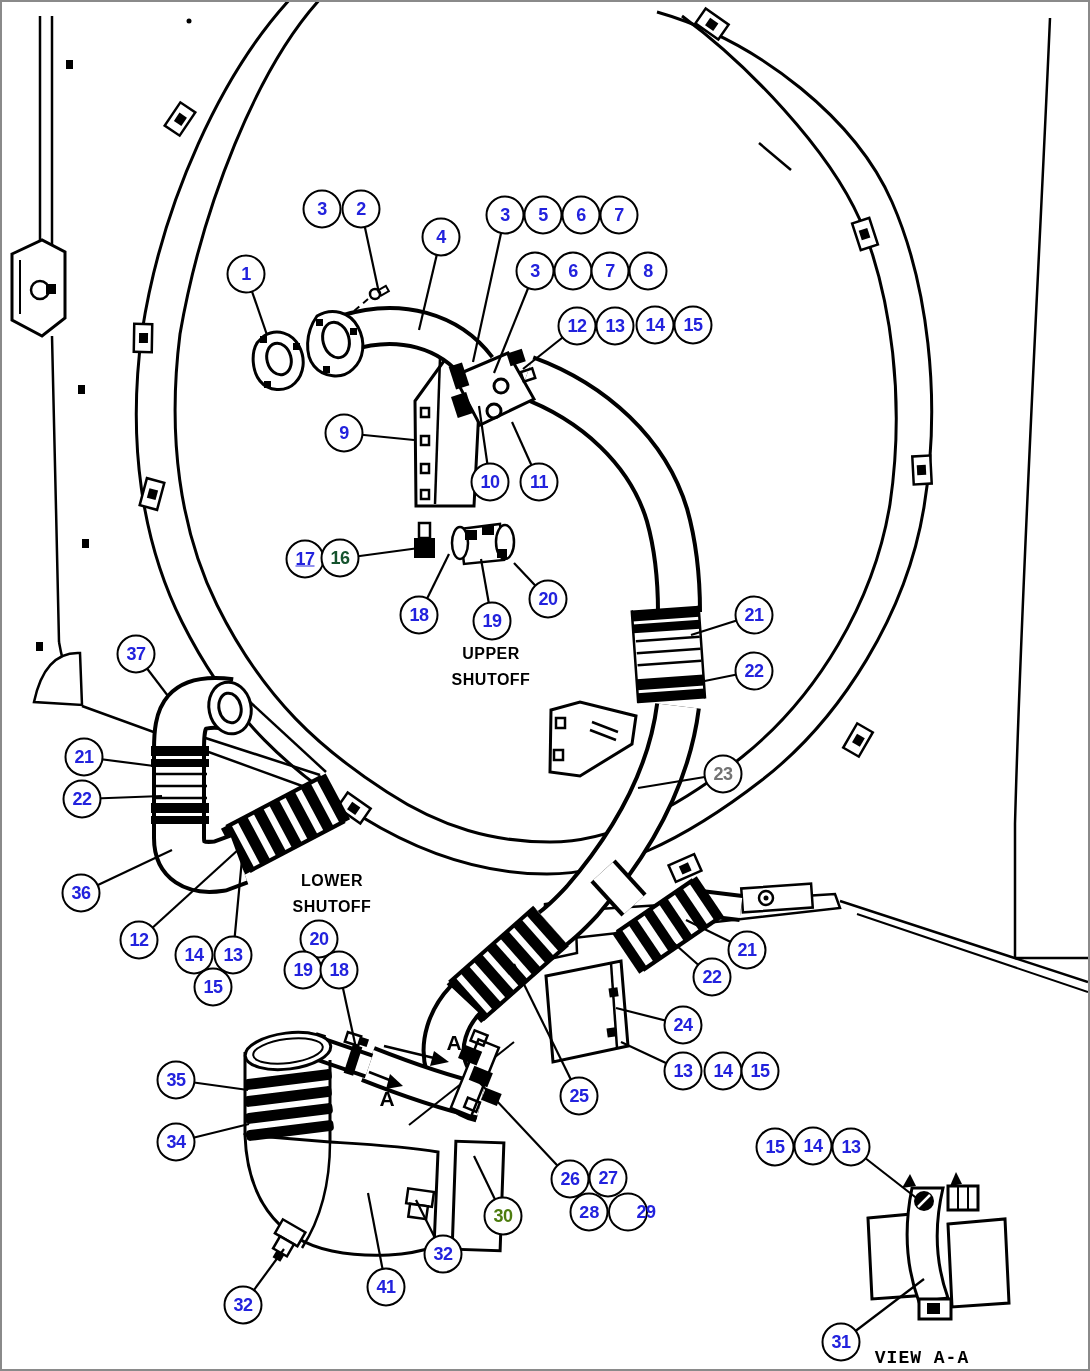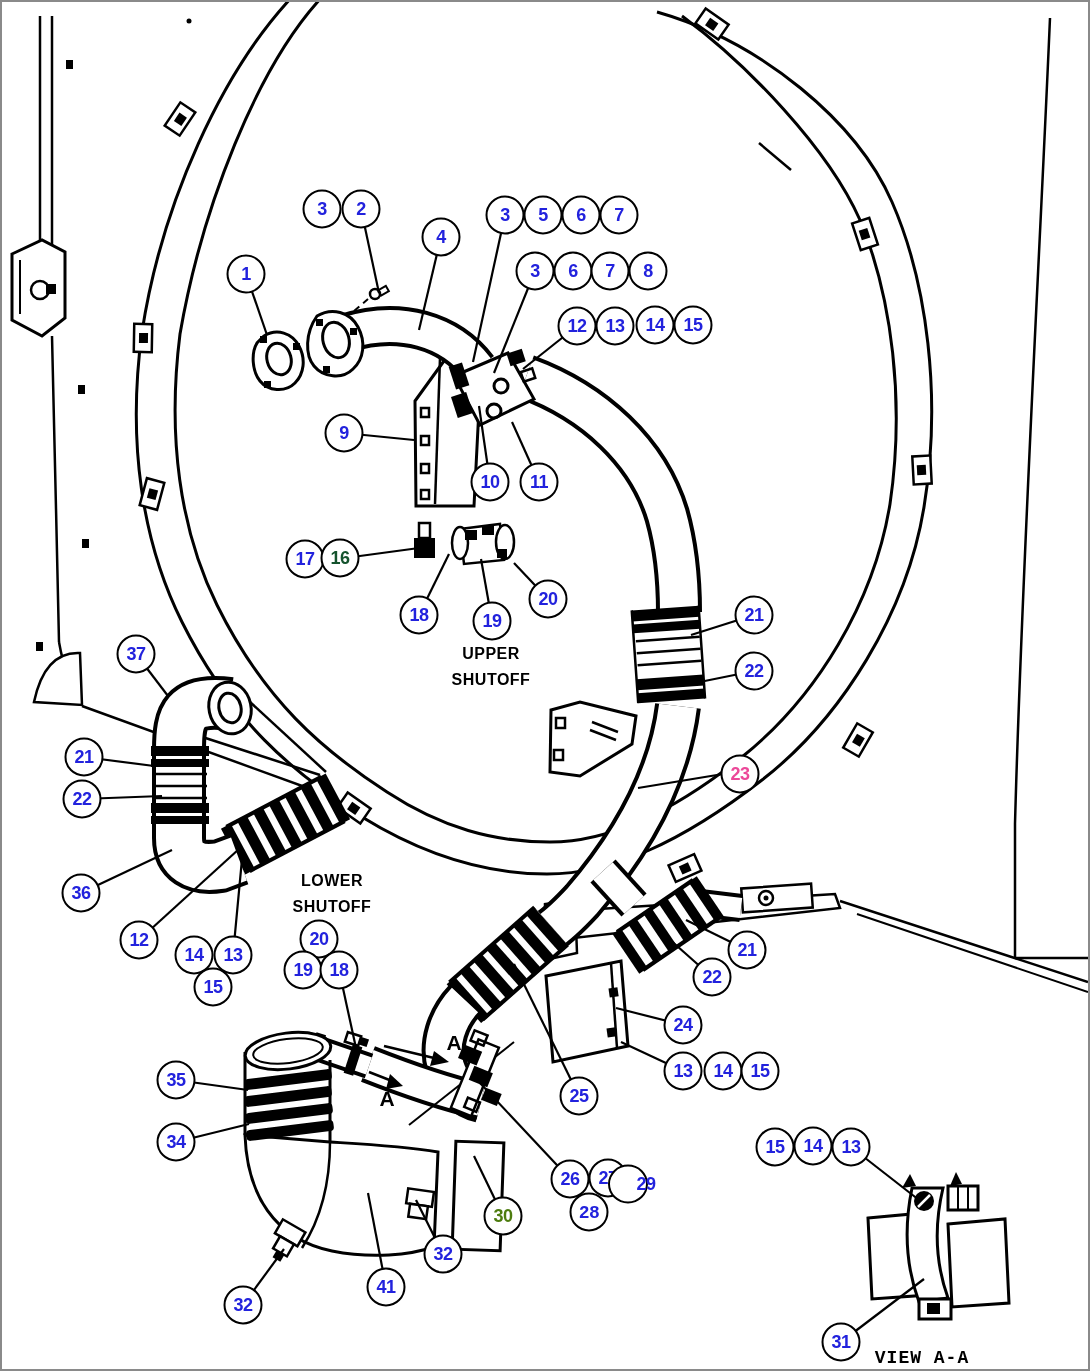--- a/index.html
+++ b/index.html
@@ -404,28 +404,28 @@
       <div class="balloon" style="left: 571px; top: 269px; color: rgb(34, 34, 221);">6</div>
       <div class="balloon" style="left: 608px; top: 269px; color: rgb(34, 34, 221);">7</div>
       <div class="balloon" style="left: 646px; top: 269px; color: rgb(34, 34, 221);">8</div>
       <div class="balloon" style="left: 575px; top: 324px; color: rgb(34, 34, 221);">12</div>
       <div class="balloon" style="left: 613px; top: 324px; color: rgb(34, 34, 221);">13</div>
       <div class="balloon" style="left: 653px; top: 323px; color: rgb(34, 34, 221);">14</div>
       <div class="balloon" style="left: 691px; top: 323px; color: rgb(34, 34, 221);">15</div>
       <div class="balloon" style="left: 342px; top: 431px; color: rgb(34, 34, 221);">9</div>
       <div class="balloon" style="left: 488px; top: 480px; color: rgb(34, 34, 221);">10</div>
       <div class="balloon" style="left: 537px; top: 480px; color: rgb(34, 34, 221);">11</div>
-      <div class="balloon" style="left: 303px; top: 557px; color: rgb(34, 34, 221);">17</div>
+      <div class="balloon" style="left: 303px; top: 557px; color: rgb(34, 34, 221); text-decoration: underline;">17</div>
       <div class="balloon" style="left: 338px; top: 556px; color: #14532d;">16</div>
       <div class="balloon" style="left: 417px; top: 613px; color: rgb(34, 34, 221);">18</div>
       <div class="balloon" style="left: 490px; top: 619px; color: rgb(34, 34, 221);">19</div>
       <div class="balloon" style="left: 546px; top: 597px; color: rgb(34, 34, 221);">20</div>
       <div class="balloon" style="left: 752px; top: 613px; color: rgb(34, 34, 221);">21</div>
       <div class="balloon" style="left: 752px; top: 669px; color: rgb(34, 34, 221);">22</div>
-      <div class="balloon" style="left: 738px; top: 772px; color: #ec4899;">23</div>
+      <div class="balloon" style="left: 721px; top: 772px; color: #737373;">23</div>
       <div class="balloon" style="left: 134px; top: 652px; color: rgb(34, 34, 221);">37</div>
       <div class="balloon" style="left: 82px; top: 755px; color: rgb(34, 34, 221);">21</div>
       <div class="balloon" style="left: 80px; top: 797px; color: rgb(34, 34, 221);">22</div>
       <div class="balloon" style="left: 79px; top: 891px; color: rgb(34, 34, 221);">36</div>
       <div class="balloon" style="left: 137px; top: 938px; color: rgb(34, 34, 221);">12</div>
       <div class="balloon" style="left: 192px; top: 953px; color: rgb(34, 34, 221);">14</div>
       <div class="balloon" style="left: 231px; top: 953px; color: rgb(34, 34, 221);">13</div>
       <div class="balloon" style="left: 211px; top: 985px; color: rgb(34, 34, 221);">15</div>
       <div class="balloon" style="left: 317px; top: 937px; color: rgb(34, 34, 221);">20</div>
       <div class="balloon" style="left: 301px; top: 968px; color: rgb(34, 34, 221);">19</div>
@@ -435,21 +435,21 @@
       <div class="balloon" style="left: 681px; top: 1023px; color: rgb(34, 34, 221);">24</div>
       <div class="balloon" style="left: 681px; top: 1069px; color: rgb(34, 34, 221);">13</div>
       <div class="balloon" style="left: 721px; top: 1069px; color: rgb(34, 34, 221);">14</div>
       <div class="balloon" style="left: 758px; top: 1069px; color: rgb(34, 34, 221);">15</div>
       <div class="balloon" style="left: 577px; top: 1094px; color: rgb(34, 34, 221);">25</div>
       <div class="balloon" style="left: 174px; top: 1078px; color: rgb(34, 34, 221);">35</div>
       <div class="balloon" style="left: 174px; top: 1140px; color: rgb(34, 34, 221);">34</div>
       <div class="balloon" style="left: 568px; top: 1177px; color: rgb(34, 34, 221);">26</div>
       <div class="balloon" style="left: 606px; top: 1176px; color: rgb(34, 34, 221);">27</div>
       <div class="balloon" style="left: 587px; top: 1210px; color: rgb(34, 34, 221); font-family: Liberation Mono, monospace;">28</div>
-      <div class="balloon" style="left: 626px; top: 1182px; color: rgb(34, 34, 221); padding-left: 36px;">29</div>
+      <div class="balloon" style="left: 626px; top: 1210px; color: rgb(34, 34, 221); padding-left: 36px;">29</div>
       <div class="balloon" style="left: 501px; top: 1214px; color: #4d7c0f;">30</div>
       <div class="balloon" style="left: 241px; top: 1303px; color: rgb(34, 34, 221);">32</div>
       <div class="balloon" style="left: 384px; top: 1285px; color: rgb(34, 34, 221);">41</div>
       <div class="balloon" style="left: 441px; top: 1252px; color: rgb(34, 34, 221);">32</div>
       <div class="balloon" style="left: 773px; top: 1145px; color: rgb(34, 34, 221);">15</div>
       <div class="balloon" style="left: 811px; top: 1144px; color: rgb(34, 34, 221);">14</div>
       <div class="balloon" style="left: 849px; top: 1145px; color: rgb(34, 34, 221);">13</div>
       <div class="balloon" style="left: 839px; top: 1340px; color: rgb(34, 34, 221);">31</div>
     </div>
 

